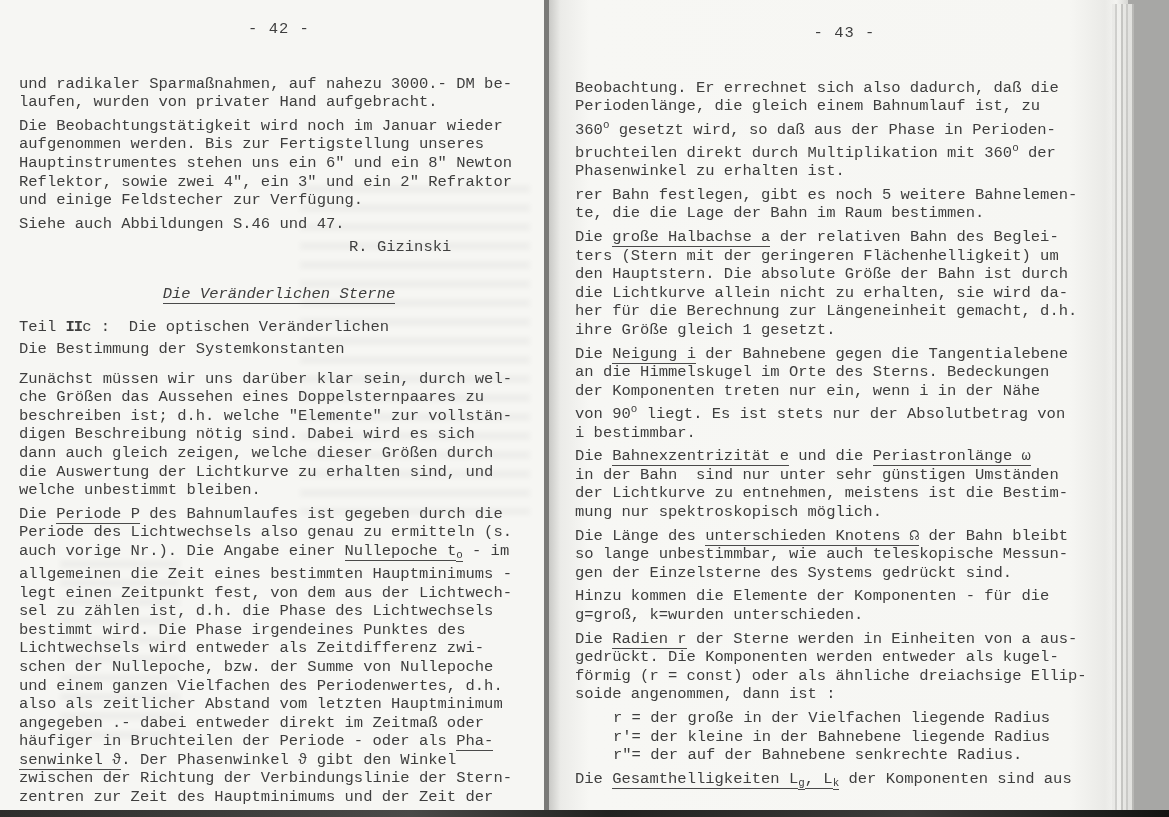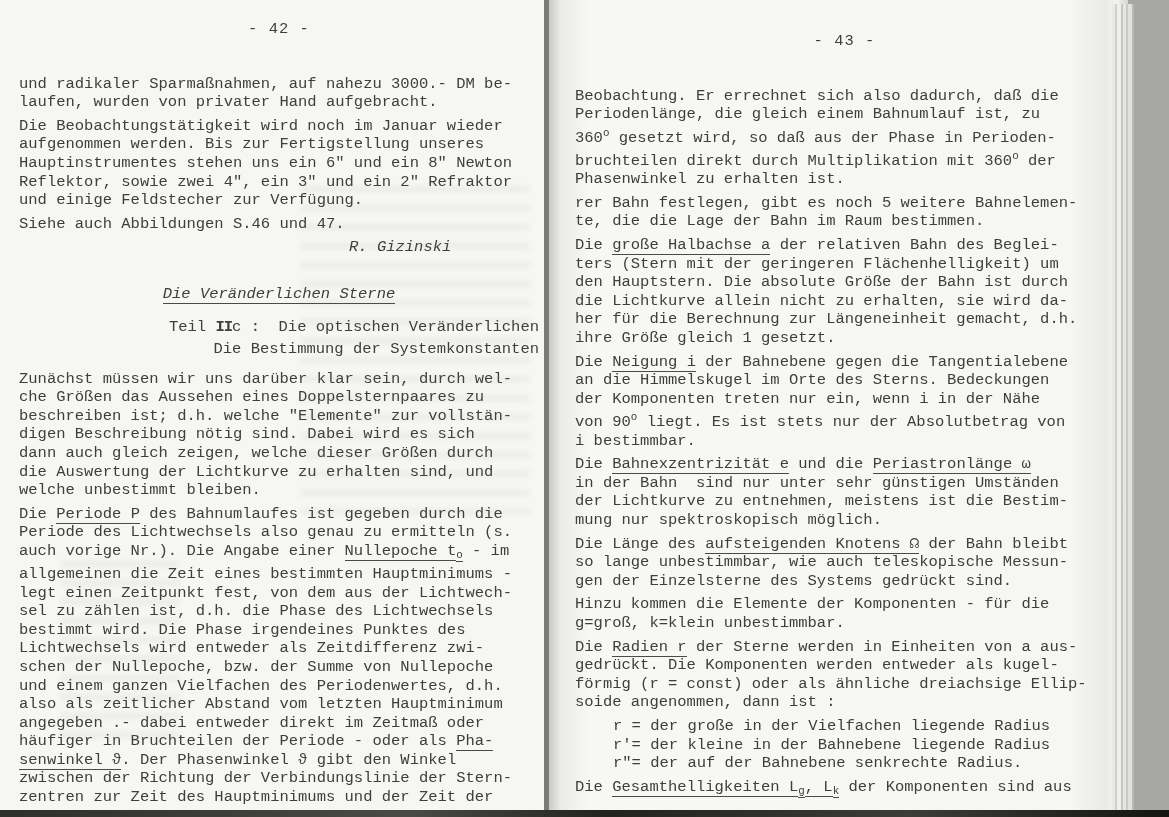--- a/index.html
+++ b/index.html
@@ -23,21 +23,21 @@
     left:0;width:546px;
     background:linear-gradient(90deg,#f1f1ef 0%,#f7f7f4 10%,#f6f6f3 82%,#ececе9 94%,#e6e6e3 97%,#cfcfcc 100%);
     background-color:#f6f6f3;
     padding:20px 7px 0 19px;
     box-sizing:border-box;
   }
   .page-right{
     left:549px;width:579px;
     background:linear-gradient(90deg,#c9c9c6 0%,#ebebe8 2%,#f7f7f4 7%,#f6f6f3 90%,#eaeae7 96%,#f3f3f0 98%,#d6d6d3 100%);
     background-color:#f6f6f3;
-    padding:32px 14px 0 26px;
+    padding:24px 14px 0 26px;
     box-sizing:border-box;
   }
   .gutter{
     position:absolute;left:544px;top:0;width:5px;height:811px;
     background:linear-gradient(180deg,#9a9a97 0%,#6e6e6b 20%,#83837f 45%,#707
     06d 70%,#8d8d8a 100%);
     background-color:#7a7a77;
   }
   .bottom-band{
     position:absolute;left:0;top:810px;width:1169px;height:7px;
@@ -50,23 +50,23 @@
   }
   .pagenum{
     text-align:center;
     margin-bottom:36px;
     letter-spacing:1px;
   }
   .block{margin:0 0 5px 0;white-space:pre;}
   .line{white-space:pre;}
   .para{}
   .heading{text-align:center;margin:10px 0 12px 0;font-style:italic;}
-  .subheading{text-align:right;margin:0 0 10px 0;}
+  .subheading{text-align:left;margin:0 0 10px 0;}
   .subheading .line{line-height:22px;}
-  .signature{margin:2px 0 28px 330px;font-style:italic;}
+  .signature{margin:2px 0 28px 330px;}
   .list{padding-left:38px;}
   .u{border-bottom:1.6px solid #4a4a4a;margin-top:16px;}
   .b{font-weight:bold;letter-spacing:-1px;}
   .sub{font-size:0.7em;vertical-align:-0.32em;}
   .sup{font-size:0.7em;vertical-align:0.52em;}
   
   .smudge{
     position:absolute;pointer-events:none;opacity:0.05;
     background:repeating-linear-gradient(180deg,#6b6b6b 0 8px,transparent 8px 19px);
     filter:blur(2px);
@@ -98,22 +98,22 @@
   <div class="gutter"></div>
 
   <div class="page page-right ink">
     <div class="pagenum">- 43 -</div>
     <div>
         <div class="block para"><div class="line"><span>Beobachtung. Er errechnet sich also dadurch, daß die</span></div><div class="line"><span>Periodenlänge, die gleich einem Bahnumlauf ist, zu</span></div><div class="line"><span>360</span><span class="sup">o</span><span> gesetzt wird, so daß aus der Phase in Perioden-</span></div><div class="line"><span>bruchteilen direkt durch Multiplikation mit 360</span><span class="sup">o</span><span> der</span></div><div class="line"><span>Phasenwinkel zu erhalten ist.</span></div></div>
         <div class="block para"><div class="line"><span>rer Bahn festlegen, gibt es noch 5 weitere Bahnelemen-</span></div><div class="line"><span>te, die die Lage der Bahn im Raum bestimmen.</span></div></div>
         <div class="block para"><div class="line"><span>Die </span><span class="u">große Halbachse a</span><span> der relativen Bahn des Beglei-</span></div><div class="line"><span>ters (Stern mit der geringeren Flächenhelligkeit) um</span></div><div class="line"><span>den Hauptstern. Die absolute Größe der Bahn ist durch</span></div><div class="line"><span>die Lichtkurve allein nicht zu erhalten, sie wird da-</span></div><div class="line"><span>her für die Berechnung zur Längeneinheit gemacht, d.h.</span></div><div class="line"><span>ihre Größe gleich 1 gesetzt.</span></div></div>
         <div class="block para"><div class="line"><span>Die </span><span class="u">Neigung i</span><span> der Bahnebene gegen die Tangentialebene</span></div><div class="line"><span>an die Himmelskugel im Orte des Sterns. Bedeckungen</span></div><div class="line"><span>der Komponenten treten nur ein, wenn i in der Nähe</span></div><div class="line"><span>von 90</span><span class="sup">o</span><span> liegt. Es ist stets nur der Absolutbetrag von</span></div><div class="line"><span>i bestimmbar.</span></div></div>
         <div class="block para"><div class="line"><span>Die </span><span class="u">Bahnexzentrizität e</span><span> und die </span><span class="u">Periastronlänge ω</span></div><div class="line"><span>in der Bahn  sind nur unter sehr günstigen Umständen</span></div><div class="line"><span>der Lichtkurve zu entnehmen, meistens ist die Bestim-</span></div><div class="line"><span>mung nur spektroskopisch möglich.</span></div></div>
-        <div class="block para"><div class="line"><span>Die Länge des </span><span class="u">aufsteigenden Knotens ☊</span><span> der Bahn bleibt</span></div><div class="line"><span>so lange unbestimmbar, wie auch teleskopische Messun-</span></div><div class="line"><span>gen der Einzelsterne des Systems gedrückt sind.</span></div></div>
-        <div class="block para"><div class="line"><span>Hinzu kommen die Elemente der Komponenten - für die</span></div><div class="line"><span>g=groß, k=klein unbestimmbar.</span></div></div>
+        <div class="block para"><div class="line"><span>Die Länge des </span><span class="u">unterschieden Knotens ☊</span><span> der Bahn bleibt</span></div><div class="line"><span>so lange unbestimmbar, wie auch teleskopische Messun-</span></div><div class="line"><span>gen der Einzelsterne des Systems gedrückt sind.</span></div></div>
+        <div class="block para"><div class="line"><span>Hinzu kommen die Elemente der Komponenten - für die</span></div><div class="line"><span>g=groß, k=wurden unterschieden.</span></div></div>
         <div class="block para"><div class="line"><span>Die </span><span class="u">Radien r</span><span> der Sterne werden in Einheiten von a aus-</span></div><div class="line"><span>gedrückt. Die Komponenten werden entweder als kugel-</span></div><div class="line"><span>förmig (r = const) oder als ähnliche dreiachsige Ellip-</span></div><div class="line"><span>soide angenommen, dann ist :</span></div></div>
         <div class="block list"><div class="line"><span>r = der große in der Vielfachen liegende Radius</span></div><div class="line"><span>r'= der kleine in der Bahnebene liegende Radius</span></div><div class="line"><span>r"= der auf der Bahnebene senkrechte Radius.</span></div></div>
         <div class="block para"><div class="line"><span>Die </span><span class="u">Gesamthelligkeiten L</span><span class="u sub">g</span><span class="u">, L</span><span class="u sub">k</span><span> der Komponenten sind aus</span></div></div>
       </div>
   </div>
 
   <div class="page-stack-edge"></div>
   <div class="bottom-band"></div>
 
 </div>

